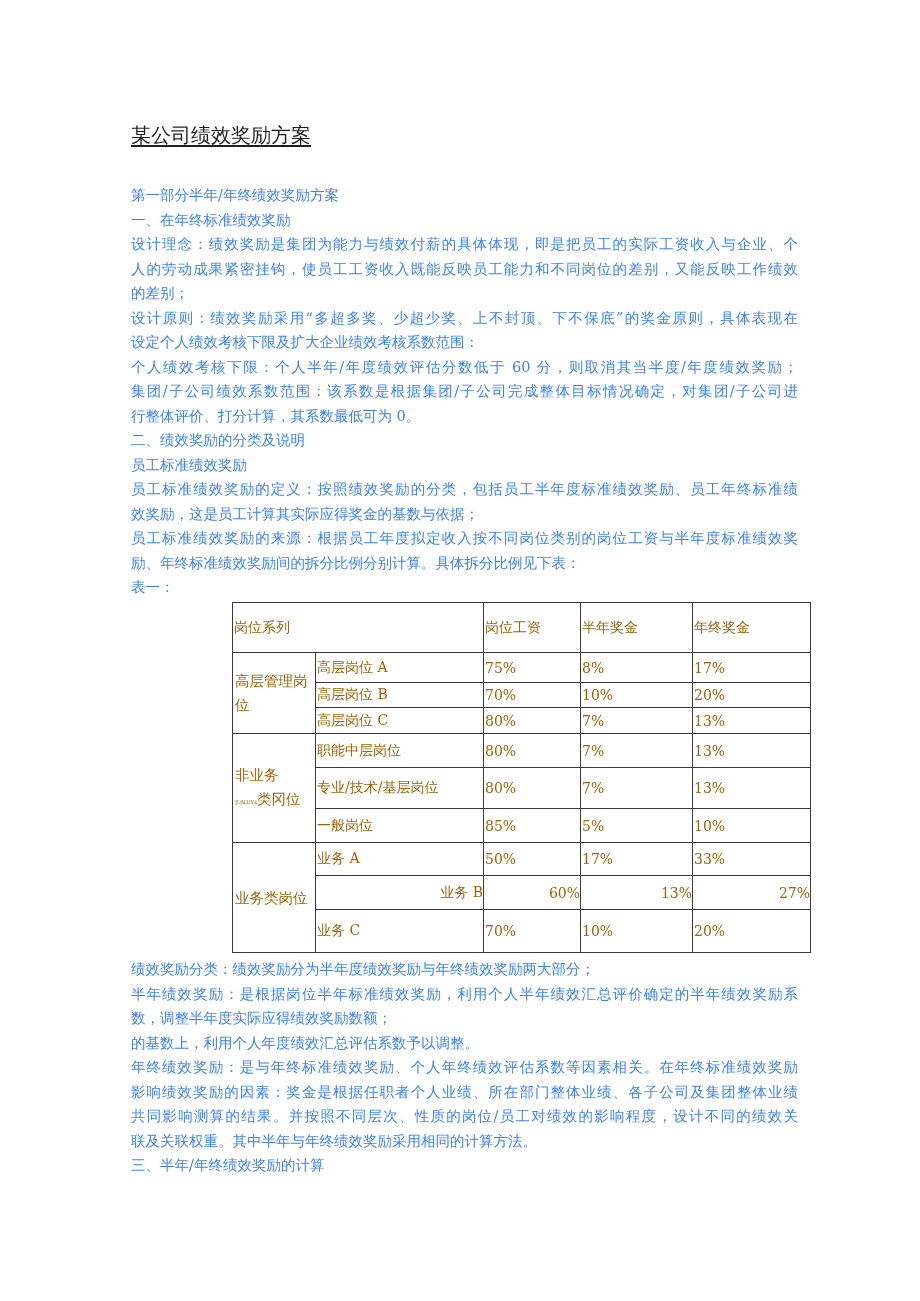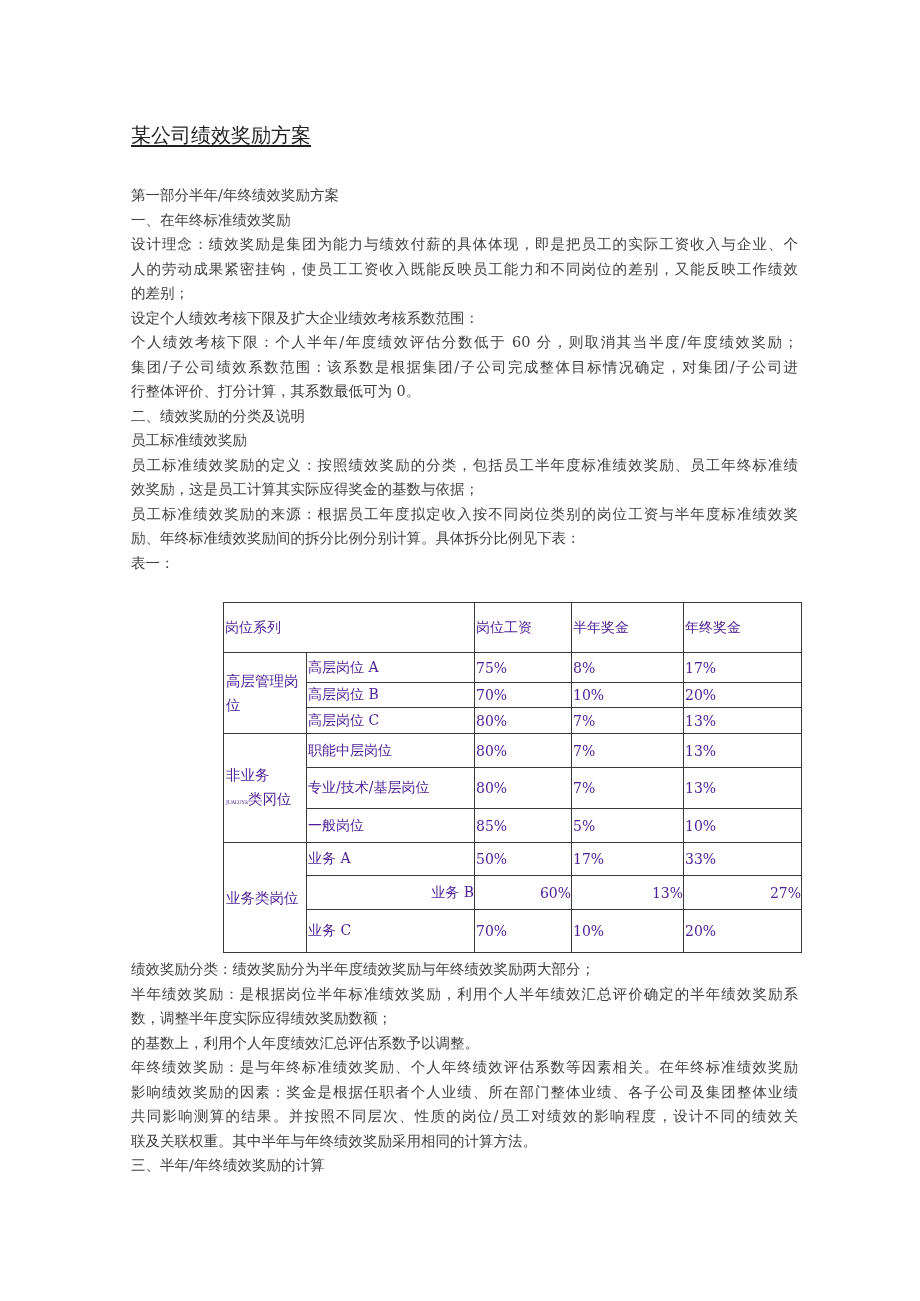--- a/index.html
+++ b/index.html
@@ -6,32 +6,32 @@
   body { width: 920px; height: 1301px; position: relative; overflow: hidden; }
   .title {
     position: absolute; left: 131px; top: 122px;
     font-family: Liberation Sans, sans-serif;
     font-size: 20px; color: #1f1f1f; text-decoration: underline;
     text-underline-offset: 3px; letter-spacing: 0px; white-space: nowrap;
   }
   .body-text {
     position: absolute; left: 131px; width: 667px;
     font-family: "DejaVu Serif", "Liberation Serif", serif;
-    font-size: 14.5px; color: #404040;
+    font-size: 14.5px; color: #3b82f6;
   }
   .line {
     height: 24.5px; line-height: 24.5px; white-space: nowrap;
     text-align-last: justify; text-align: justify; overflow: hidden;
   }
   .line.short { text-align-last: left; }
   table.ratio {
-    position: absolute; left: 223px; top: 602px;
+    position: absolute; left: 232px; top: 602px;
     border-collapse: collapse;
     font-family: "DejaVu Serif", "Liberation Serif", serif;
-    font-size: 14px; color: #4c1d95;
+    font-size: 14px; color: #a16207;
   }
   table.ratio td {
     border: 1px solid #3a3a3a; padding: 0 0 0 1px; vertical-align: middle;
     white-space: nowrap;
   }
   table.ratio td.group { font-size: 14.5px; line-height: 24px; white-space: normal; word-break: break-all; padding-left: 2px; }
   .col0 { width: 80px; }
   .col1 { width: 166px; }
   .col2 { width: 95px; margin-top: 12px; }
   .col3 { width: 110px; }
@@ -42,20 +42,21 @@
 <body>
 
 <div class="title">某公司绩效奖励方案</div>
 
 <div class="body-text" style="top:183px;">
   <div class="line short">第一部分半年/年终绩效奖励方案</div>
   <div class="line short">一、在年终标准绩效奖励</div>
   <div class="line">设计理念：绩效奖励是集团为能力与绩效付薪的具体体现，即是把员工的实际工资收入与企业、个</div>
   <div class="line">人的劳动成果紧密挂钩，使员工工资收入既能反映员工能力和不同岗位的差别，又能反映工作绩效</div>
   <div class="line short">的差别；</div>
+  <div class="line">设计原则：绩效奖励采用“多超多奖、少超少奖、上不封顶、下不保底”的奖金原则，具体表现在</div>
   <div class="line short">设定个人绩效考核下限及扩大企业绩效考核系数范围：</div>
   <div class="line">个人绩效考核下限：个人半年/年度绩效评估分数低于 60 分，则取消其当半度/年度绩效奖励；</div>
   <div class="line">集团/子公司绩效系数范围：该系数是根据集团/子公司完成整体目标情况确定，对集团/子公司进</div>
   <div class="line short">行整体评价、打分计算，其系数最低可为 0。</div>
   <div class="line short">二、绩效奖励的分类及说明</div>
   <div class="line short">员工标准绩效奖励</div>
   <div class="line">员工标准绩效奖励的定义：按照绩效奖励的分类，包括员工半年度标准绩效奖励、员工年终标准绩</div>
   <div class="line short">效奖励，这是员工计算其实际应得奖金的基数与依据；</div>
   <div class="line">员工标准绩效奖励的来源：根据员工年度拟定收入按不同岗位类别的岗位工资与半年度标准绩效奖</div>
   <div class="line short">励、年终标准绩效奖励间的拆分比例分别计算。具体拆分比例见下表：</div>

